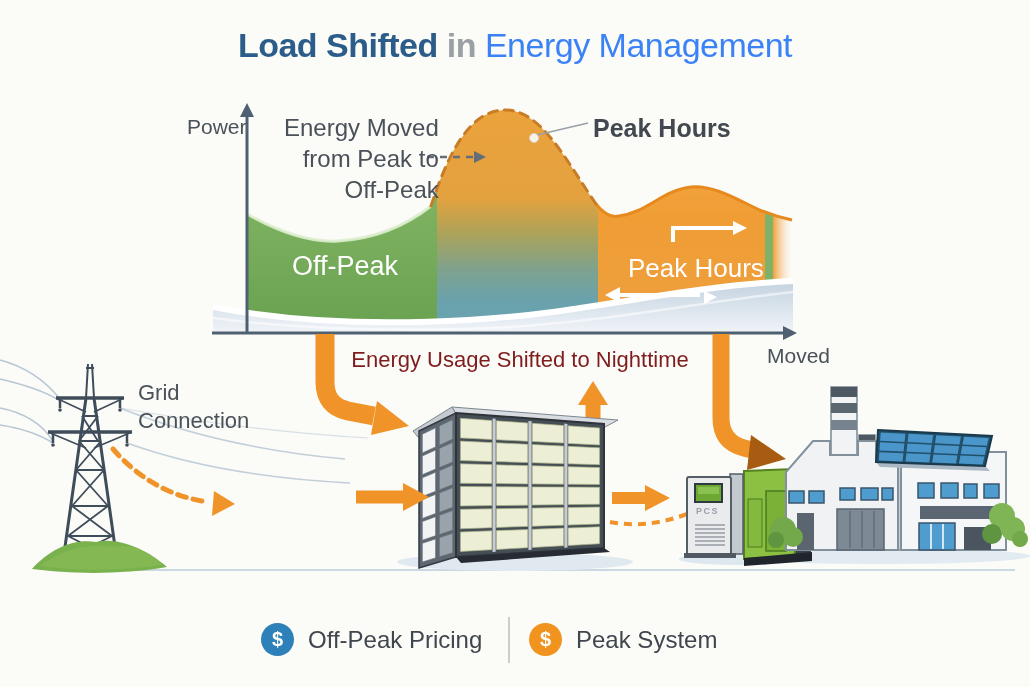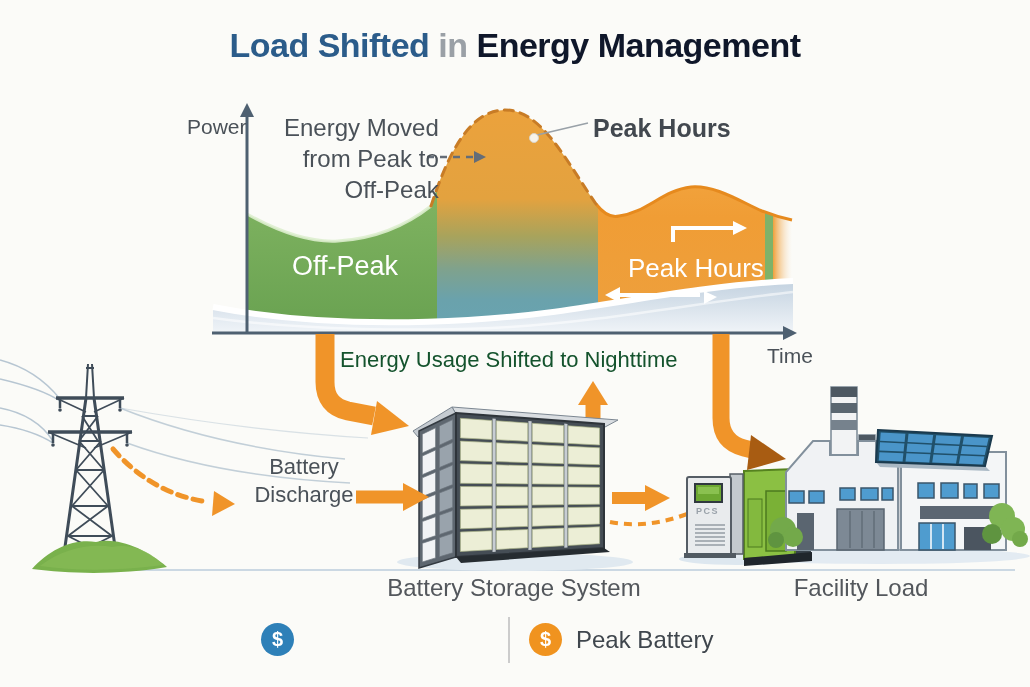--- a/index.html
+++ b/index.html
@@ -3,31 +3,31 @@
 <meta charset="utf-8">
 <style>
   html,body{margin:0;padding:0;background:#ffffff;}
   .stage{position:relative;width:1030px;height:687px;background:#fbfbf8;overflow:hidden;
          font-family:"Liberation Sans",sans-serif;color:#4a5158;}
   .abs{position:absolute;}
   svg{position:absolute;left:0;top:0;}
   .title{top:26px;left:0;width:100%;text-align:center;font-size:34px;letter-spacing:-0.5px;}
   .title .lead{font-weight:bold;color:#2b5c8a;}
   .title .conn{color:#9aa0a6;font-weight:bold;}
-  .title .tail{color:#0f172a;font-weight:700;margin-top:48px;}
+  .title .tail{color:#3b82f6;font-weight:400;margin-top:48px;}
   .lbl{color:#4a5158;}
   .pre{white-space:pre-line;}
   .power-lbl{left:187px;top:115px;font-size:21px;}
   .time-lbl{left:767px;top:344px;font-size:21px;}
   .moved-lbl{left:284px;top:112px;font-size:24px;line-height:31px;text-align:right;}
   .peak-callout{left:593px;top:114px;font-size:25px;font-weight:600;color:#42484f;}
   .region-lbl{color:#ffffff;}
   .offpeak-lbl{left:292px;top:251px;font-size:27px;}
   .peakregion-lbl{left:628px;top:253px;font-size:26px;}
-  .shift-caption{left:340px;top:347px;width:360px;text-align:left;font-size:22px;color:#14532d;}
+  .shift-caption{left:340px;top:347px;width:360px;text-align:center;font-size:22px;color:#7f1d1d;}
   .grid-lbl{left:138px;top:379px;font-size:22px;line-height:28px;}
   .discharge-lbl{left:248px;top:453px;width:112px;text-align:center;font-size:22px;line-height:28px;}
   .battery-caption{left:383px;top:574px;width:262px;text-align:center;font-size:24px;color:#53575c;}
   .facility-caption{left:790px;top:574px;width:142px;text-align:center;font-size:24px;color:#53575c;}
   .legend-item{display:flex;align-items:center;gap:14px;}
   .legend-1{left:261px;top:623px;}
   .legend-2{left:529px;top:623px;}
   .dollar{width:33px;height:33px;border-radius:50%;display:flex;align-items:center;justify-content:center;
           color:#fff;font-weight:bold;font-size:20px;}
   .dollar-blue{background:#2e80b8;}
@@ -278,35 +278,34 @@
   <polygon points="786,459 751,435 747,470" fill="#a85c12"></polygon>
 </svg>
 
 <div class="abs title">
   <span class="lead">Load Shifted</span>
   <span class="conn"> <span>in</span> </span>
   <span class="tail">Energy Management</span>
 </div>
 
 <div class="abs lbl power-lbl">Power</div>
-<div class="abs lbl time-lbl">Time</div>
+<div class="abs lbl time-lbl">Moved</div>
 <div class="abs lbl moved-lbl pre">Energy Moved
 from Peak to
 Off-Peak</div>
 <div class="abs peak-callout">Peak Hours</div>
 <div class="abs region-lbl offpeak-lbl">Off-Peak</div>
 <div class="abs region-lbl peakregion-lbl">Peak Hours</div>
 <div class="abs shift-caption">Energy Usage Shifted to Nighttime</div>
-<div class="abs lbl discharge-lbl pre">Battery
-Discharge</div>
-<div class="abs battery-caption">Battery Storage System</div>
-<div class="abs facility-caption">Facility Load</div>
+<div class="abs lbl grid-lbl pre">Grid
+Connection</div>
 
 <div class="abs legend-item legend-1">
   <span class="dollar dollar-blue">$</span>
+  <span class="legend-text">Off-Peak Pricing</span>
 </div>
 <div class="abs legend-divider"></div>
 <div class="abs legend-item legend-2">
   <span class="dollar dollar-orange">$</span>
-  <span class="legend-text">Peak Battery</span>
+  <span class="legend-text">Peak System</span>
 </div>
 
 </div>
 
 </body></html>

